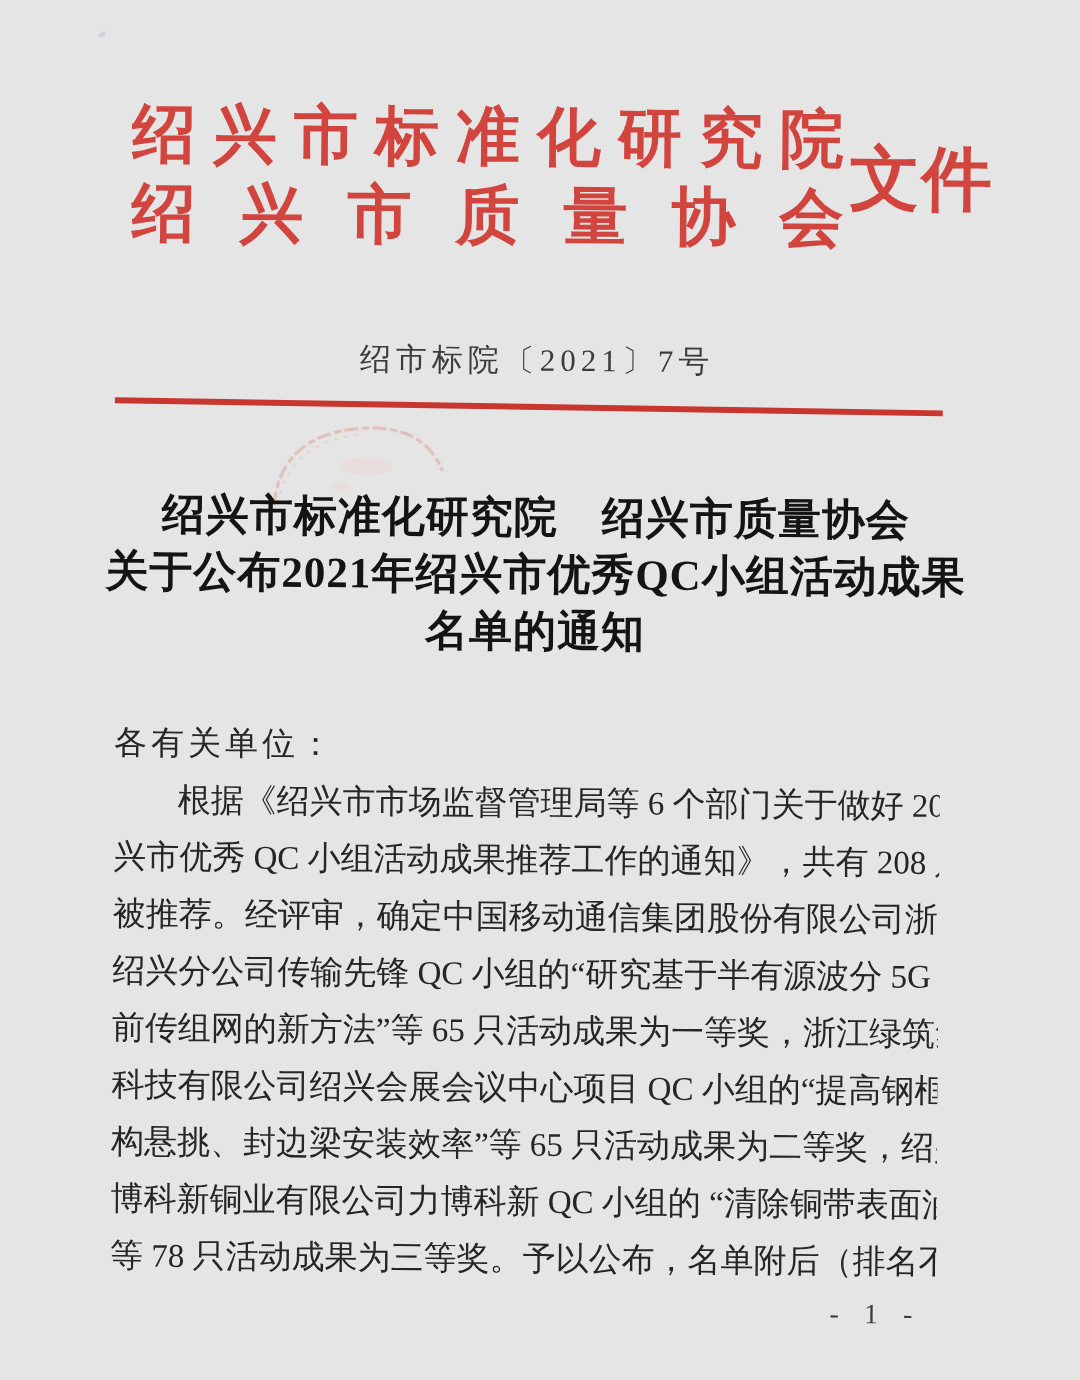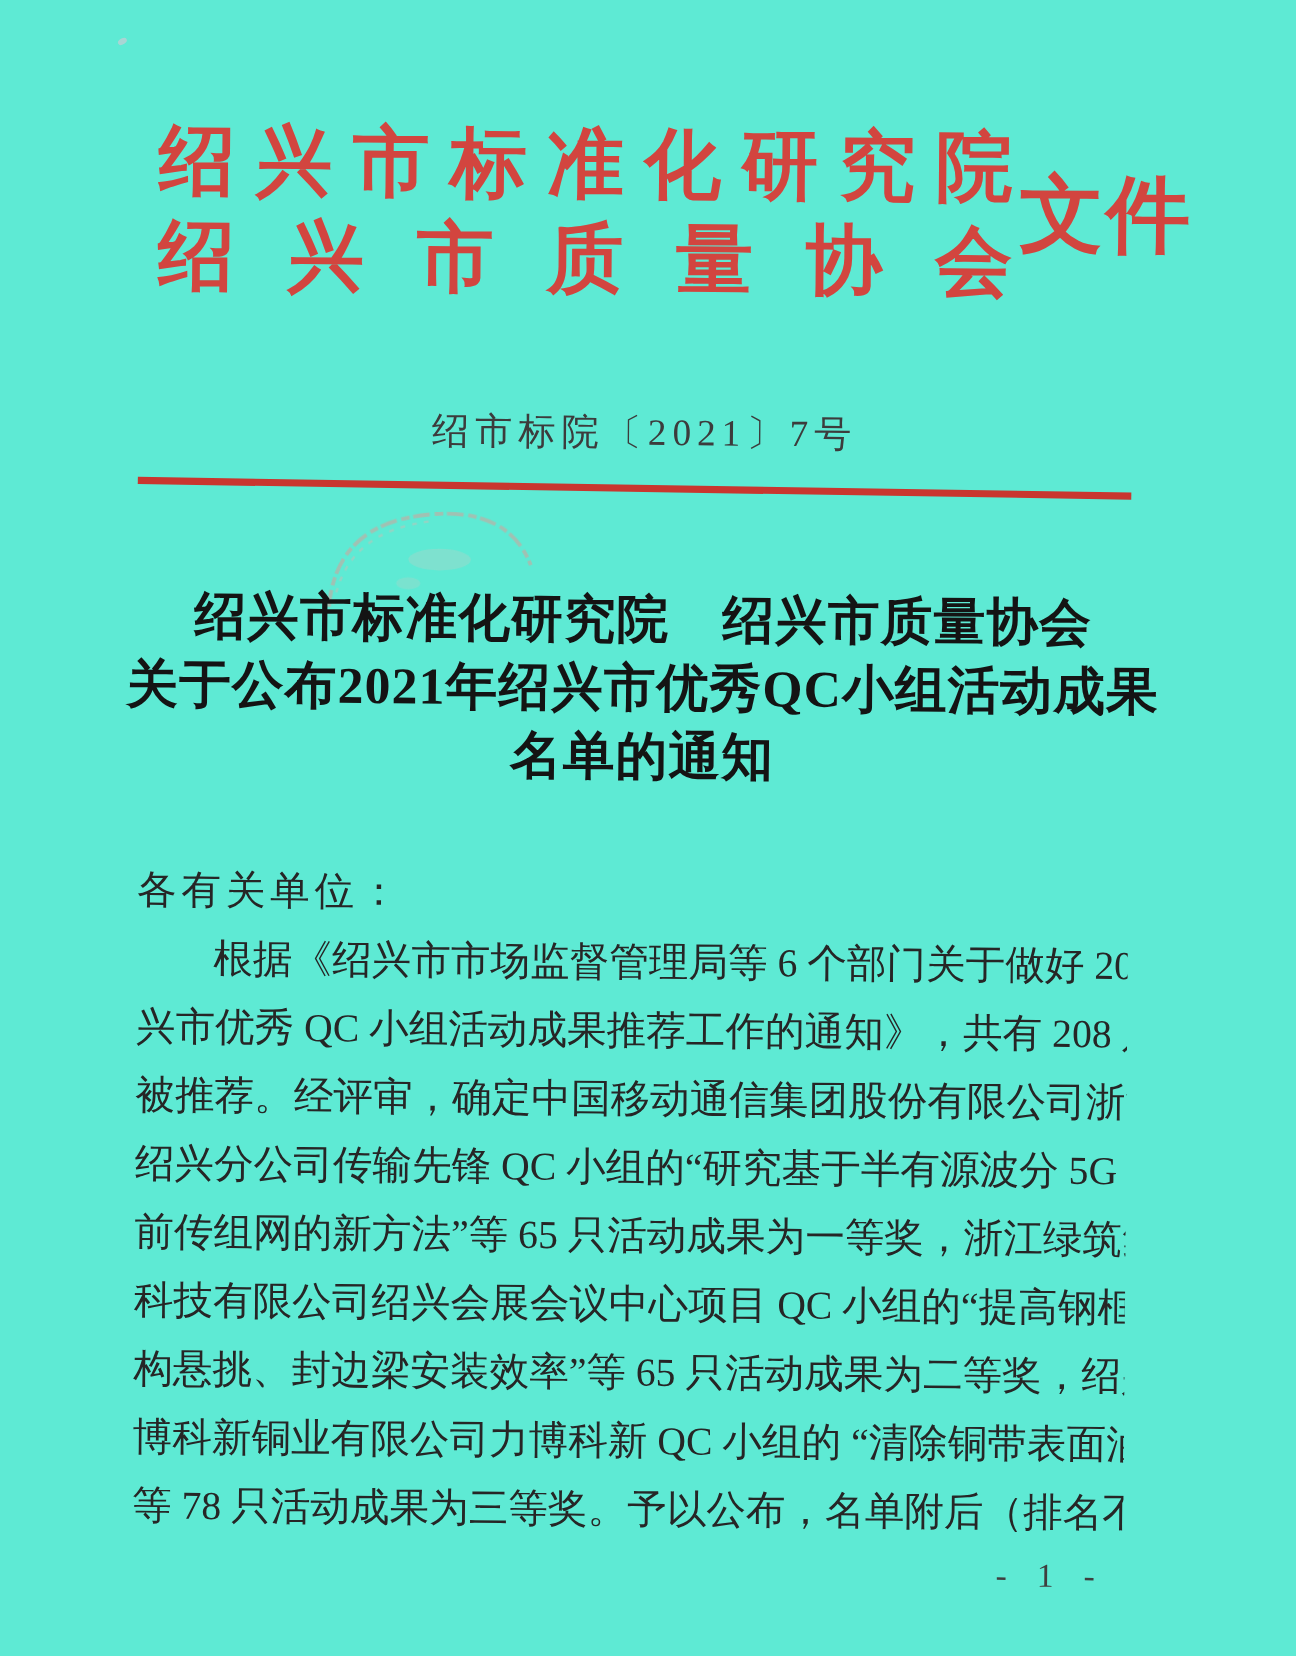--- a/index.html
+++ b/index.html
@@ -10,21 +10,21 @@
   body {
     width: 1080px;
     height: 1380px;
     overflow: hidden;
     font-family: "Liberation Serif", "DejaVu Serif", serif;
   }
   .page {
     position: relative;
     width: 1080px;
     height: 1380px;
-    background: #5eead4;
+    background: #e5e5e5;
   }
   
   .tilt {
     position: absolute;
     inset: 0;
     transform: rotate(0.45deg);
     transform-origin: 30% 0;
   }
 
   

